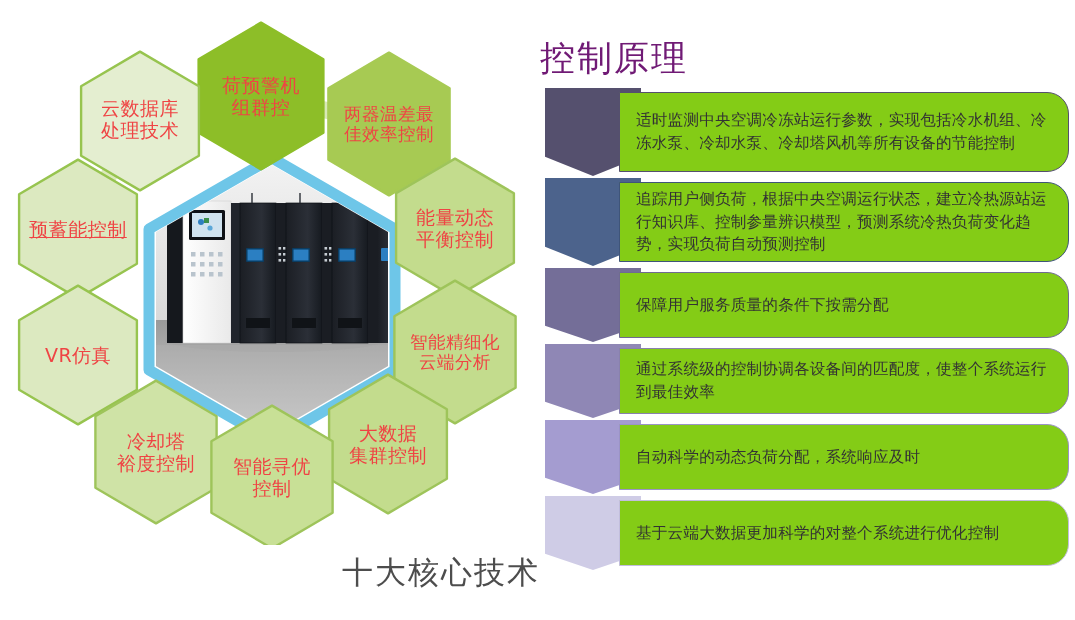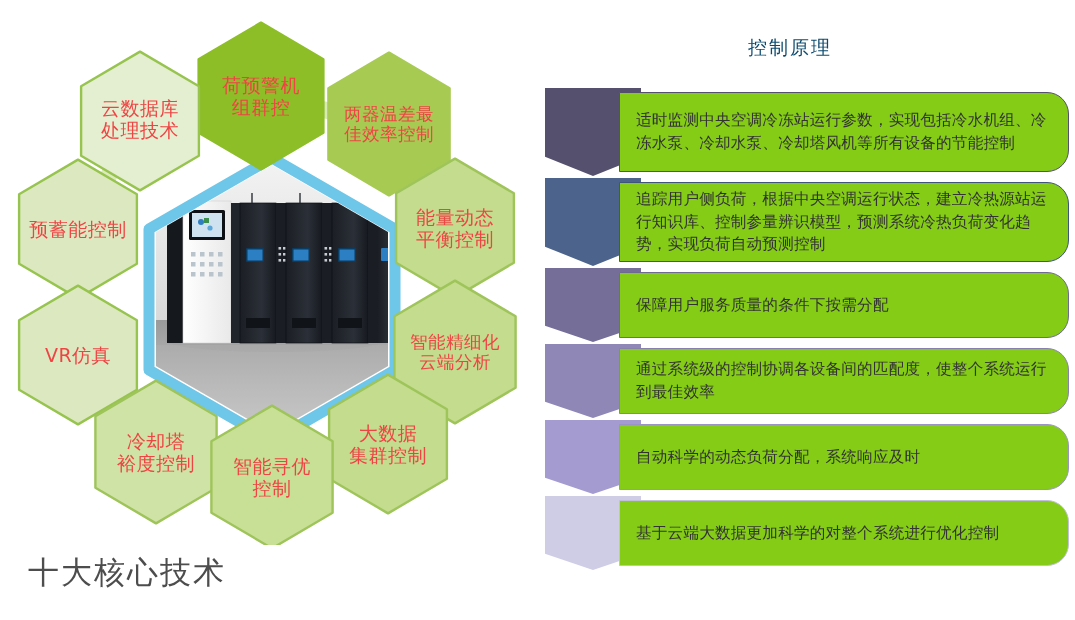--- a/index.html
+++ b/index.html
@@ -38,40 +38,39 @@
     pointer-events: none;
     white-space: pre-line;
   }
   .hex-label.lg { font-size: 19px; }
   .hex-label.md { font-size: 17.5px; }
 
   #left-title {
     position: absolute;
     left: 0; top: 552px;
     width: 540px;
-    text-align: left;
+    text-align: right;
     font-size: 31px;
     color: #4d4d4d;
     letter-spacing: 2px;
-    margin-left: 28px;
   }
 
   
   #right-panel {
     position: absolute;
     left: 540px; top: 0;
     width: 535px; height: 620px;
   }
   #right-title {
     position: absolute;
     left: 0; top: 35px;
     width: 500px;
-    text-align: center;
-    font-size: 19px;
-    color: #0c4a6e;
+    text-align: left;
+    font-size: 35px;
+    color: #701a75;
     letter-spacing: 2px;
   }
   #flow-list {
     position: absolute;
     left: 5px; top: 88px;
     width: 530px;
   }
   .flow-row {
     position: relative;
     height: 74px;
@@ -246,21 +245,21 @@
         </g>
     </svg>
 
     <div id="hex-labels">
         <div class="hex-label lg" style="width: 162px; left: 180px; top: 73.5px;">荷预警机
 组群控</div>
         <div class="hex-label lg" style="width: 153px; left: 63.5px; top: 98.5px; font-family: Liberation Mono, monospace;">云数据库
 处理技术</div>
         <div class="hex-label md" style="width: 157.5px; left: 310.25px; top: 103.5px;">两器温差最
 佳效率控制</div>
-        <div class="hex-label lg" style="width: 153px; left: 1.5px; top: 218px;">预蓄能控制</div>
+        <div class="hex-label lg" style="width: 153px; left: 1.5px; top: 218px; text-decoration: underline;">预蓄能控制</div>
         <div class="hex-label lg" style="width: 153px; left: 378.5px; top: 205.5px;">能量动态
 平衡控制</div>
         <div class="hex-label lg" style="width: 153px; left: 1.5px; top: 344px;">VR仿真</div>
         <div class="hex-label md" style="width: 157.5px; left: 376.25px; top: 331.5px;">智能精细化
 云端分析</div>
         <div class="hex-label lg" style="width: 157.5px; left: 77.25px; top: 429.5px;">冷却塔
 裕度控制</div>
         <div class="hex-label lg" style="width: 153px; left: 311.5px; top: 421.5px;">大数据
 集群控制</div>
         <div class="hex-label lg" style="width: 157.5px; left: 193.25px; top: 454.5px;">智能寻优

